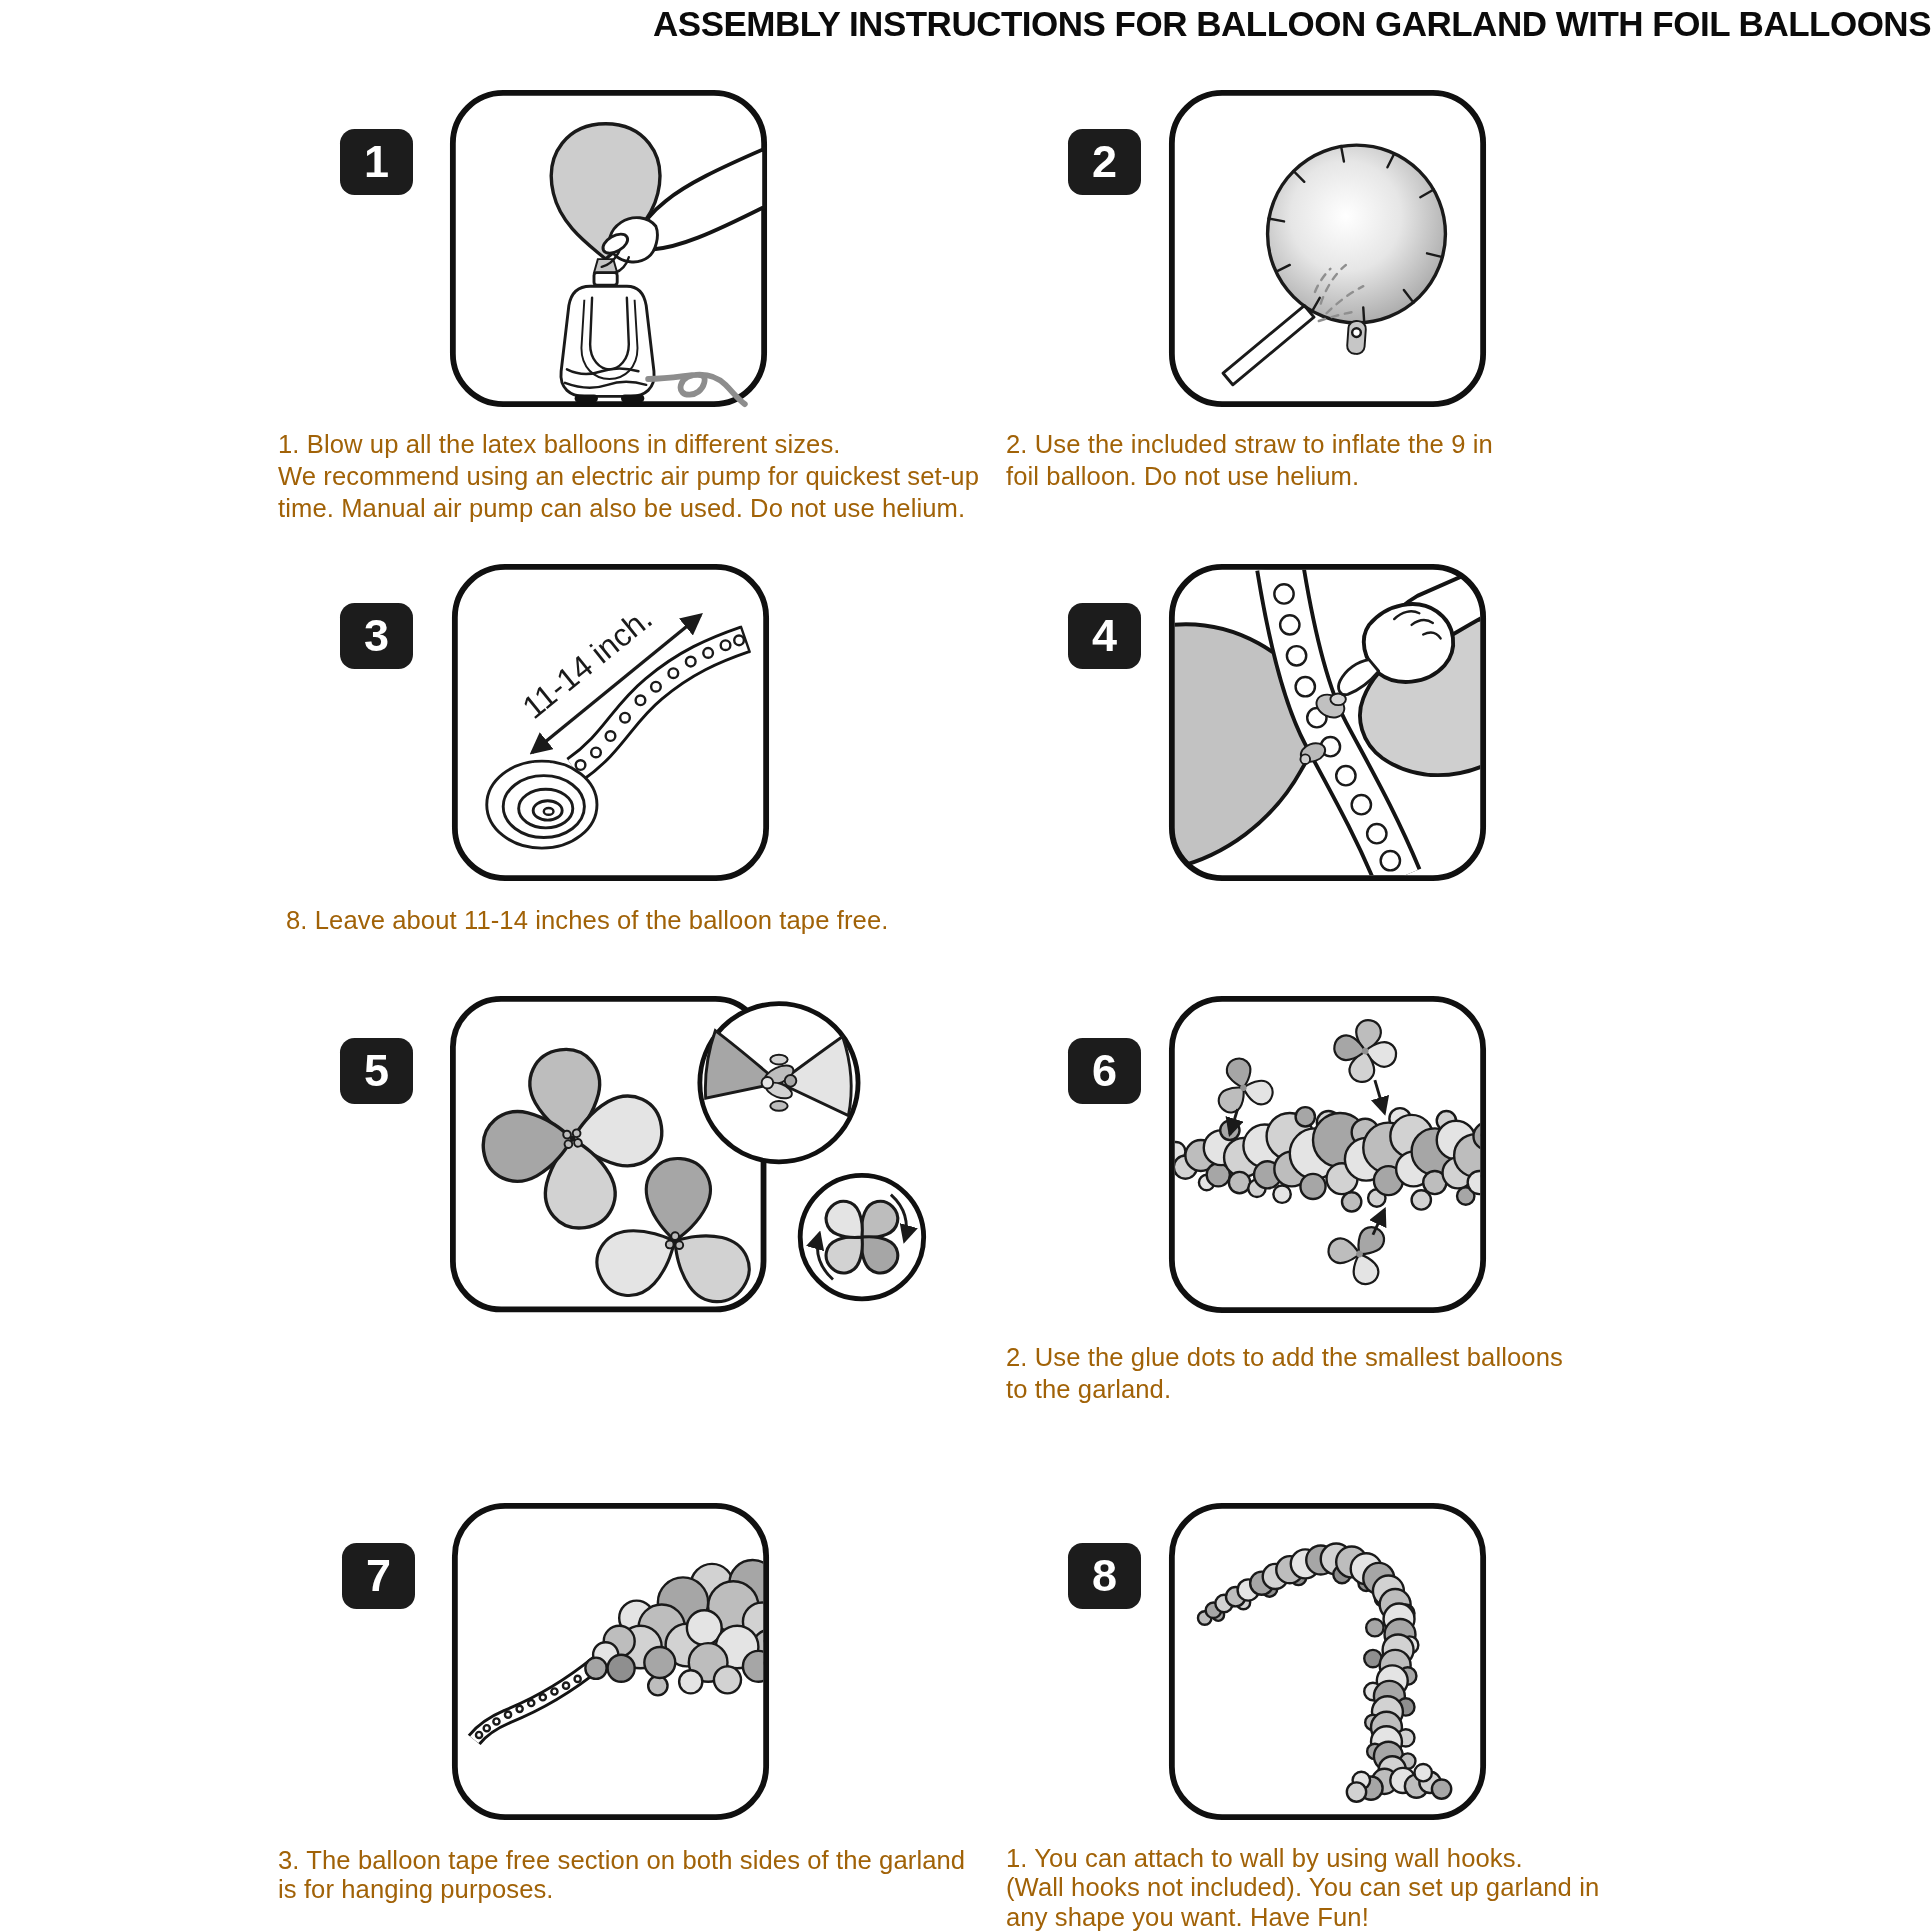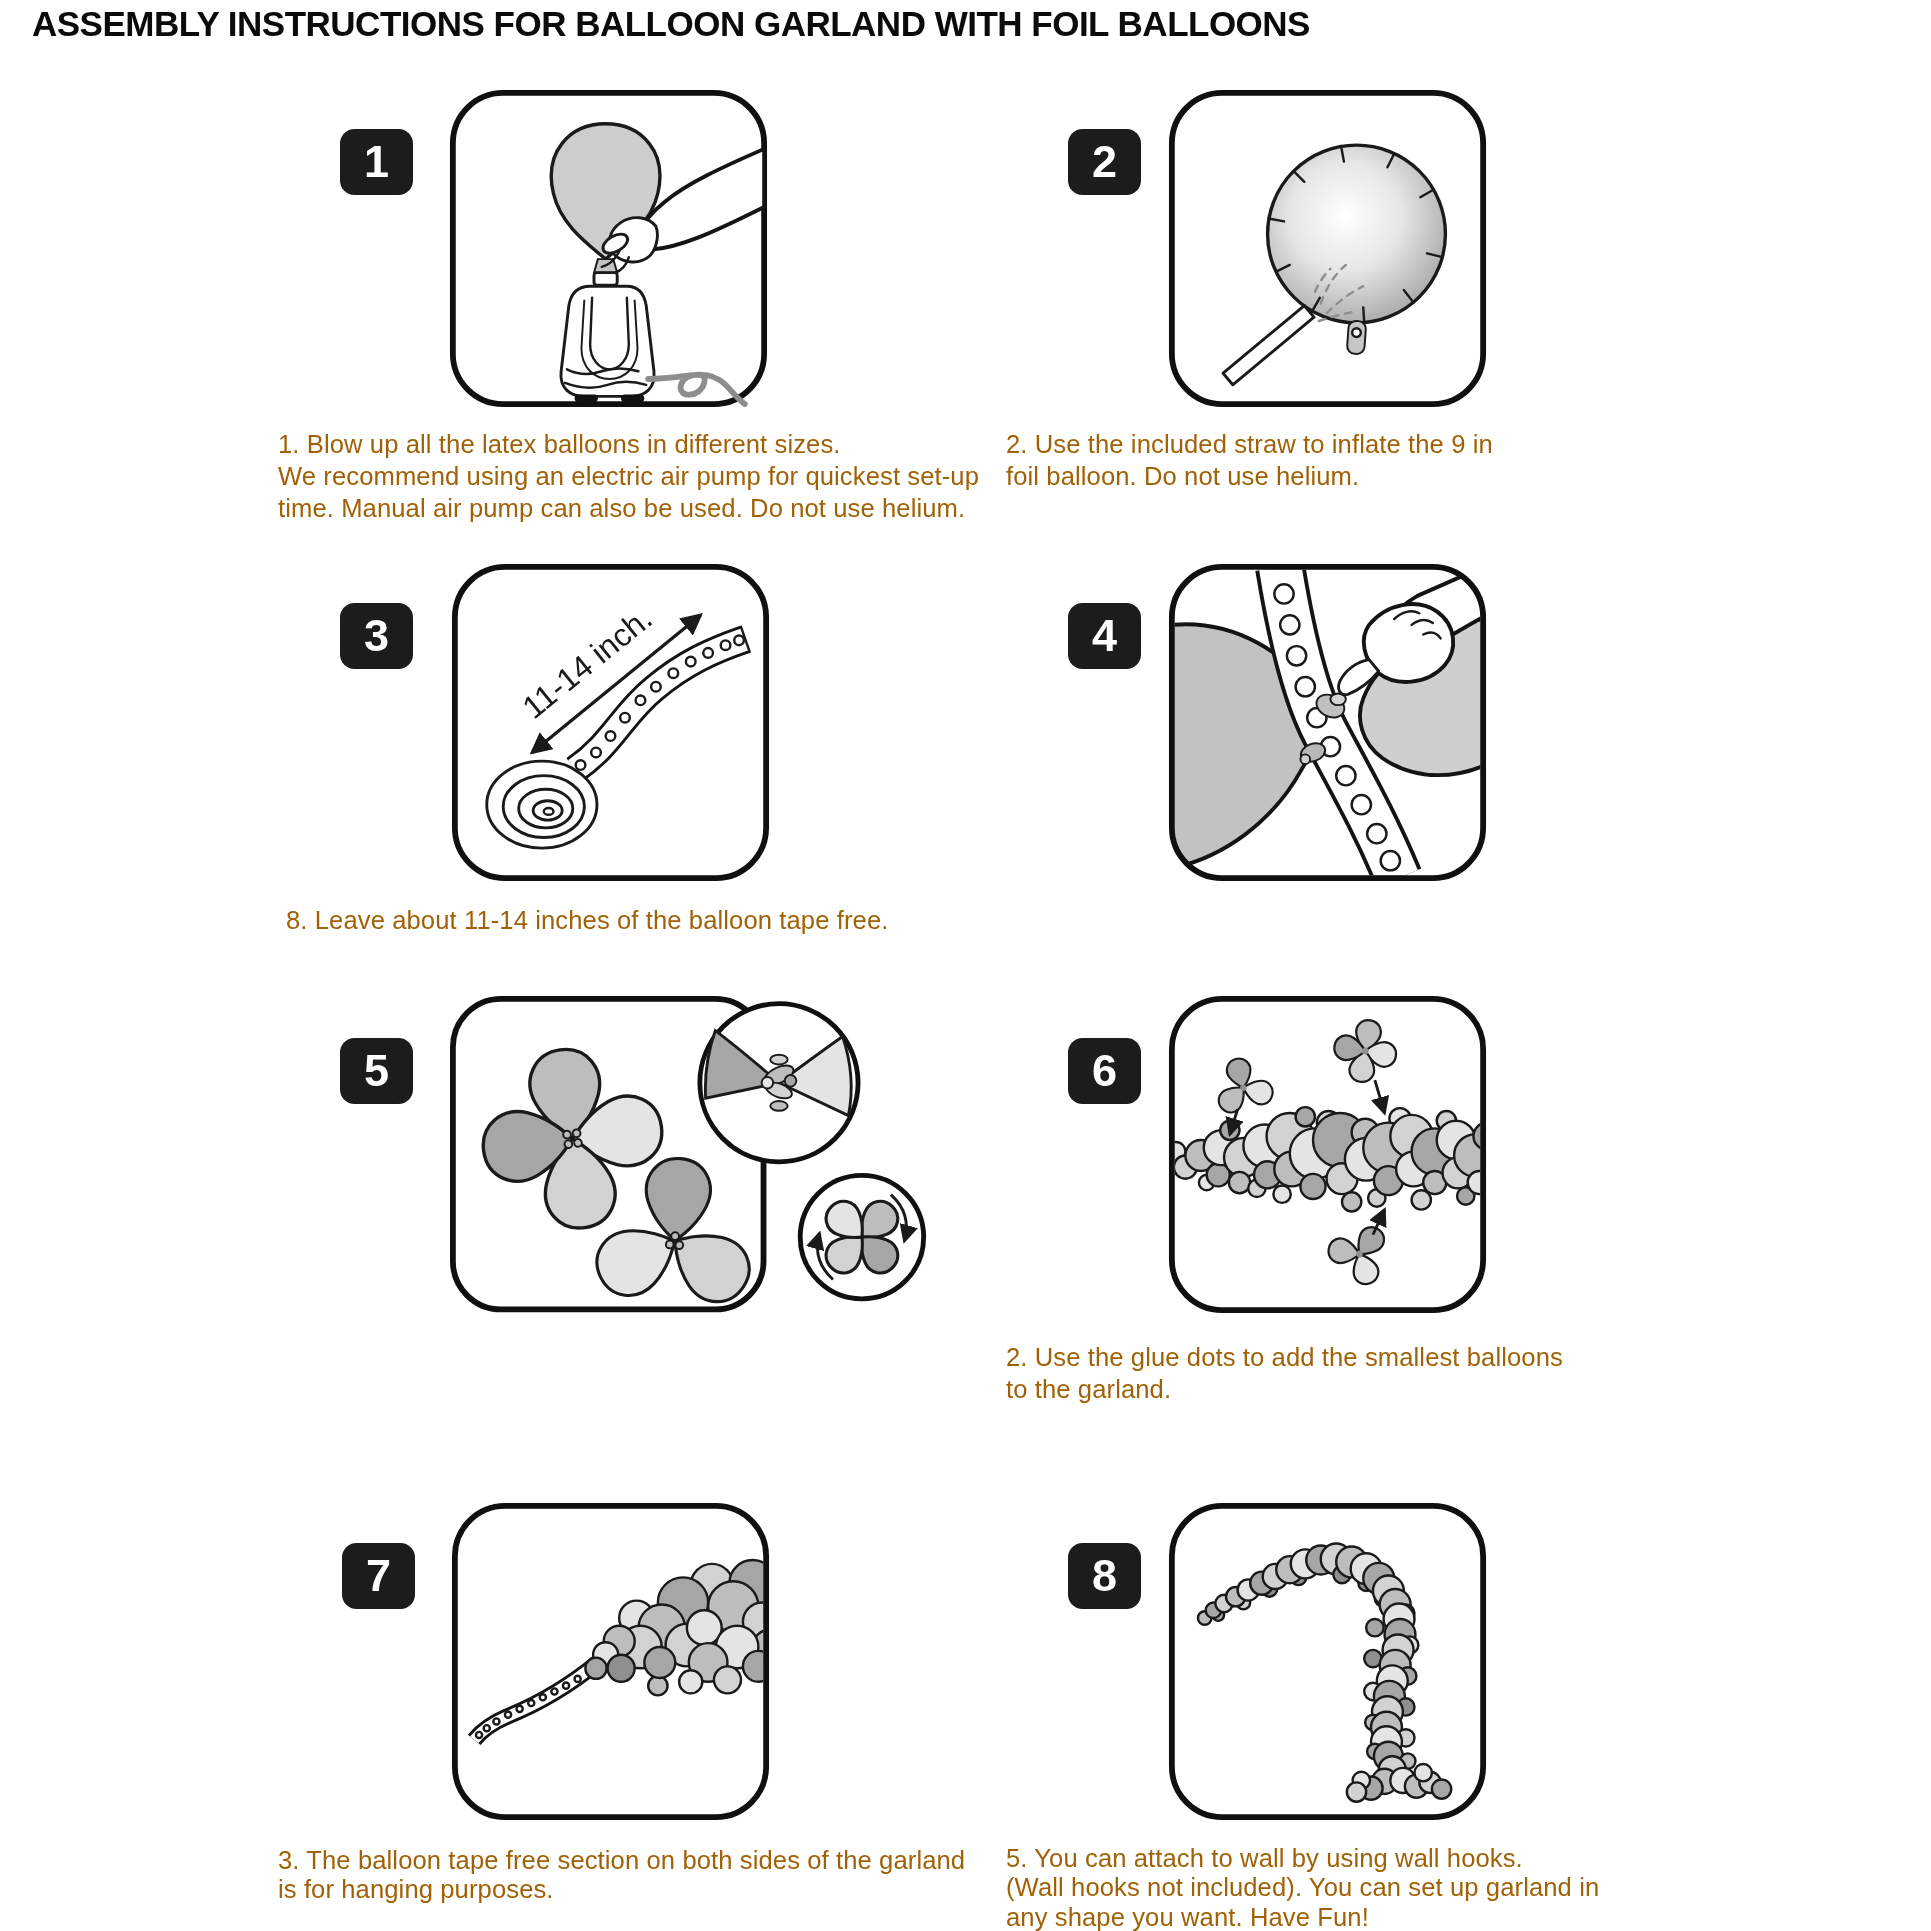--- a/index.html
+++ b/index.html
@@ -1,18 +1,18 @@
 <!DOCTYPE html>
 <html><head>
 <meta charset="utf-8">
 <style>
   html,body{margin:0;padding:0;background:#ffffff;}
   .page{position:relative;width:1931px;height:1931px;background:#ffffff;overflow:hidden;
         font-family:"Liberation Sans",sans-serif;}
-  .title{position:absolute;left:0;right:0;top:3.9px;text-align:left;margin:0;
+  .title{position:absolute;left:0;right:0;top:3.9px;text-align:right;margin:0;
          font-size:35px;font-weight:bold;letter-spacing:-0.5px;color:#0b0b0b;padding-left:32px;}
   .badge{position:absolute;width:73px;height:66px;background:#1c1c1c;border-radius:14.5px;
          color:#ffffff;font-weight:bold;font-size:45px;display:flex;align-items:center;
          justify-content:center;}
   .b1{left:340px;top:129px}.b2{left:1068px;top:129px}
   .b3{left:340px;top:603px}.b4{left:1068px;top:603px}
   .b5{left:340px;top:1038px}.b6{left:1068px;top:1038px}
   .b7{left:342px;top:1543px}.b8{left:1068px;top:1543px}
   .illus{position:absolute;}
   .i1{left:449px;top:89px}.i2{left:1168px;top:89px}
@@ -448,18 +448,18 @@
       <circle class="c g2" cx="210" cy="296" r="12"></circle>
         <circle class="c g3" cx="257" cy="294" r="12"></circle>
       <circle class="c g4" cx="271" cy="290" r="11"></circle>
         <circle class="c g5" cx="200" cy="288" r="9"></circle>
       <circle class="c g4" cx="195" cy="300" r="10"></circle>
         <circle class="c g2" cx="283" cy="297" r="10"></circle>
       <circle class="c g5" cx="264" cy="280" r="9"></circle>
     </g>
     <rect class="frameLine" x="4" y="4" width="322" height="322" rx="52"></rect>
   </svg>
-  <p class="caption c8">5. You can attach to wall by using wall hooks.
+  <p class="caption c8">1. You can attach to wall by using wall hooks.
 (Wall hooks not included). You can set up garland in
 any shape you want. Have Fun!</p>
 
 </div>
 
 
 </body></html>

